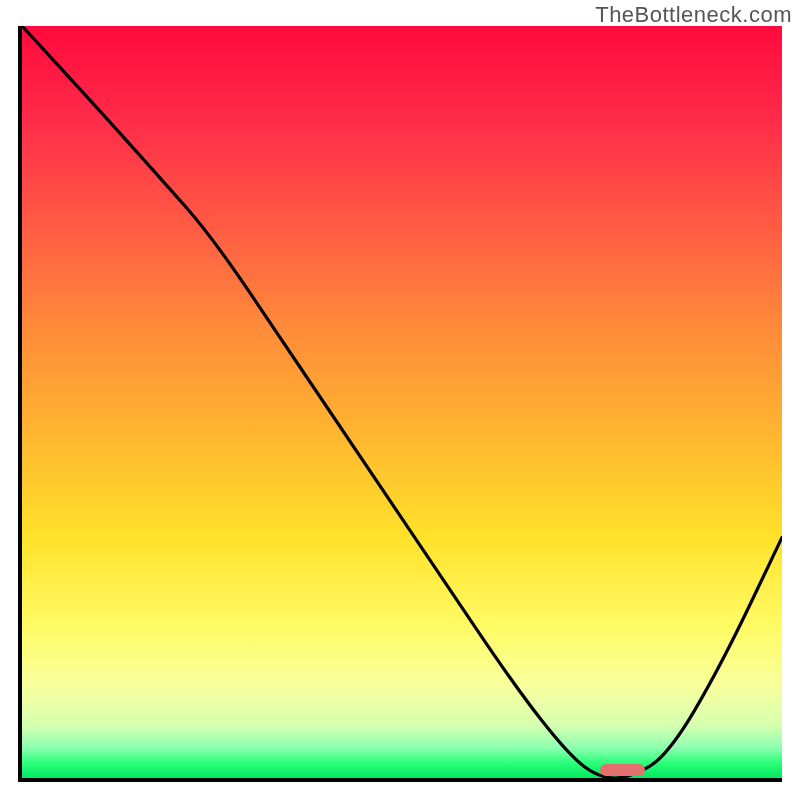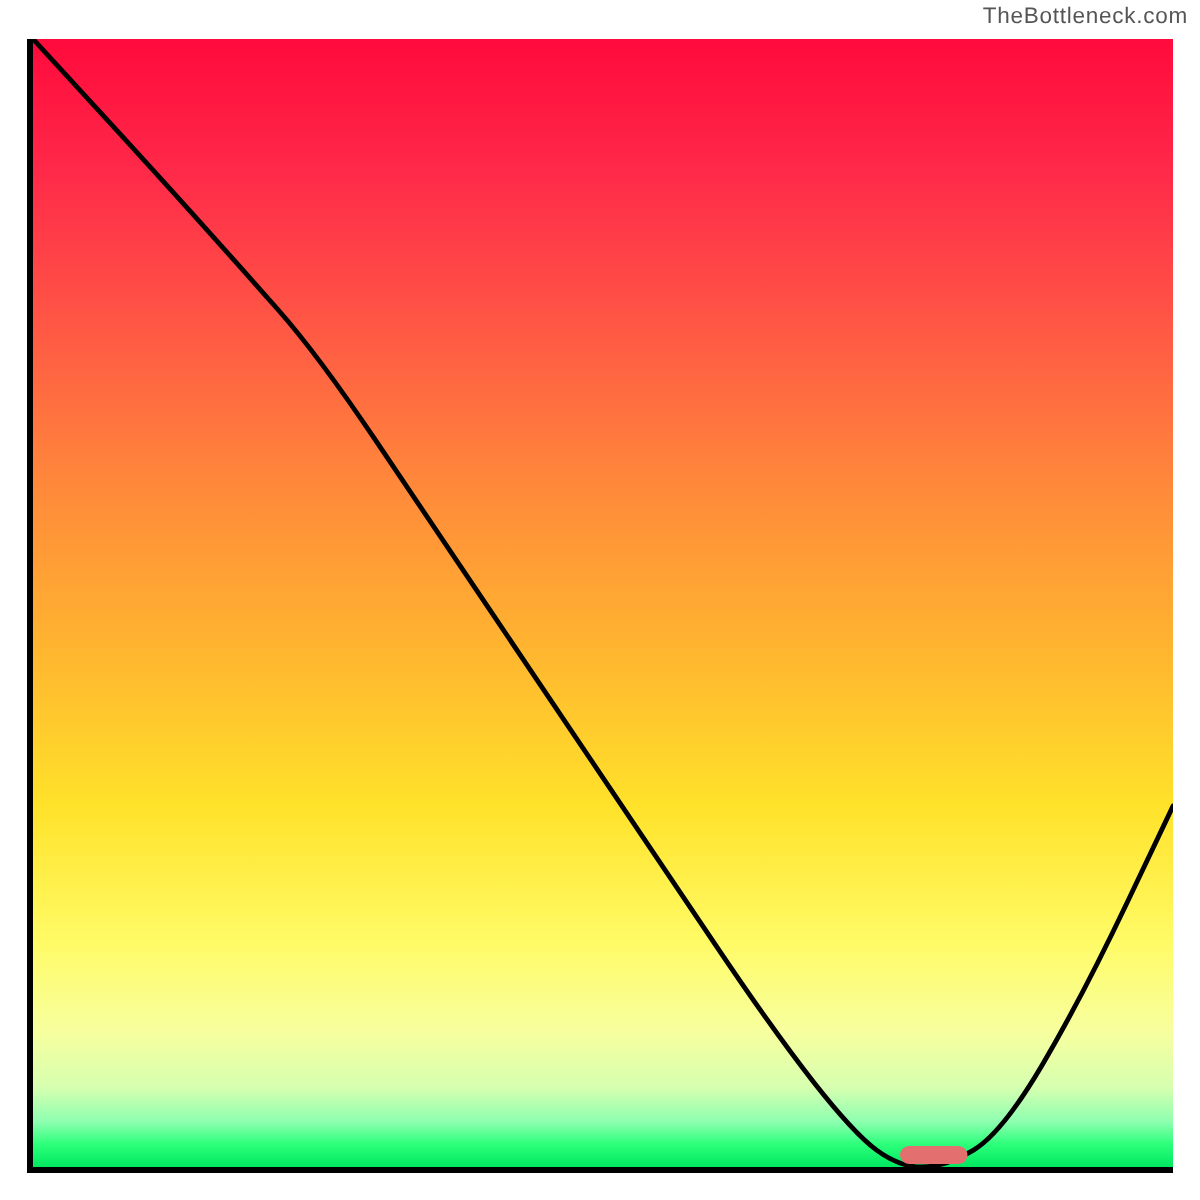--- a/index.html
+++ b/index.html
@@ -13,21 +13,21 @@
   .container {
     position: relative;
     width: 800px;
     height: 800px;
   }
   .watermark {
     position: absolute;
     top: 2px;
     right: 8px;
     color: #555555;
-    font-size: 15px;
+    font-size: 22px;
     font-weight: 400;
     letter-spacing: 0.5px;
     z-index: 20;
   }
   .plot-frame {
     position: absolute;
     left: 18px;
     top: 26px;
     width: 764px;
     height: 756px;

